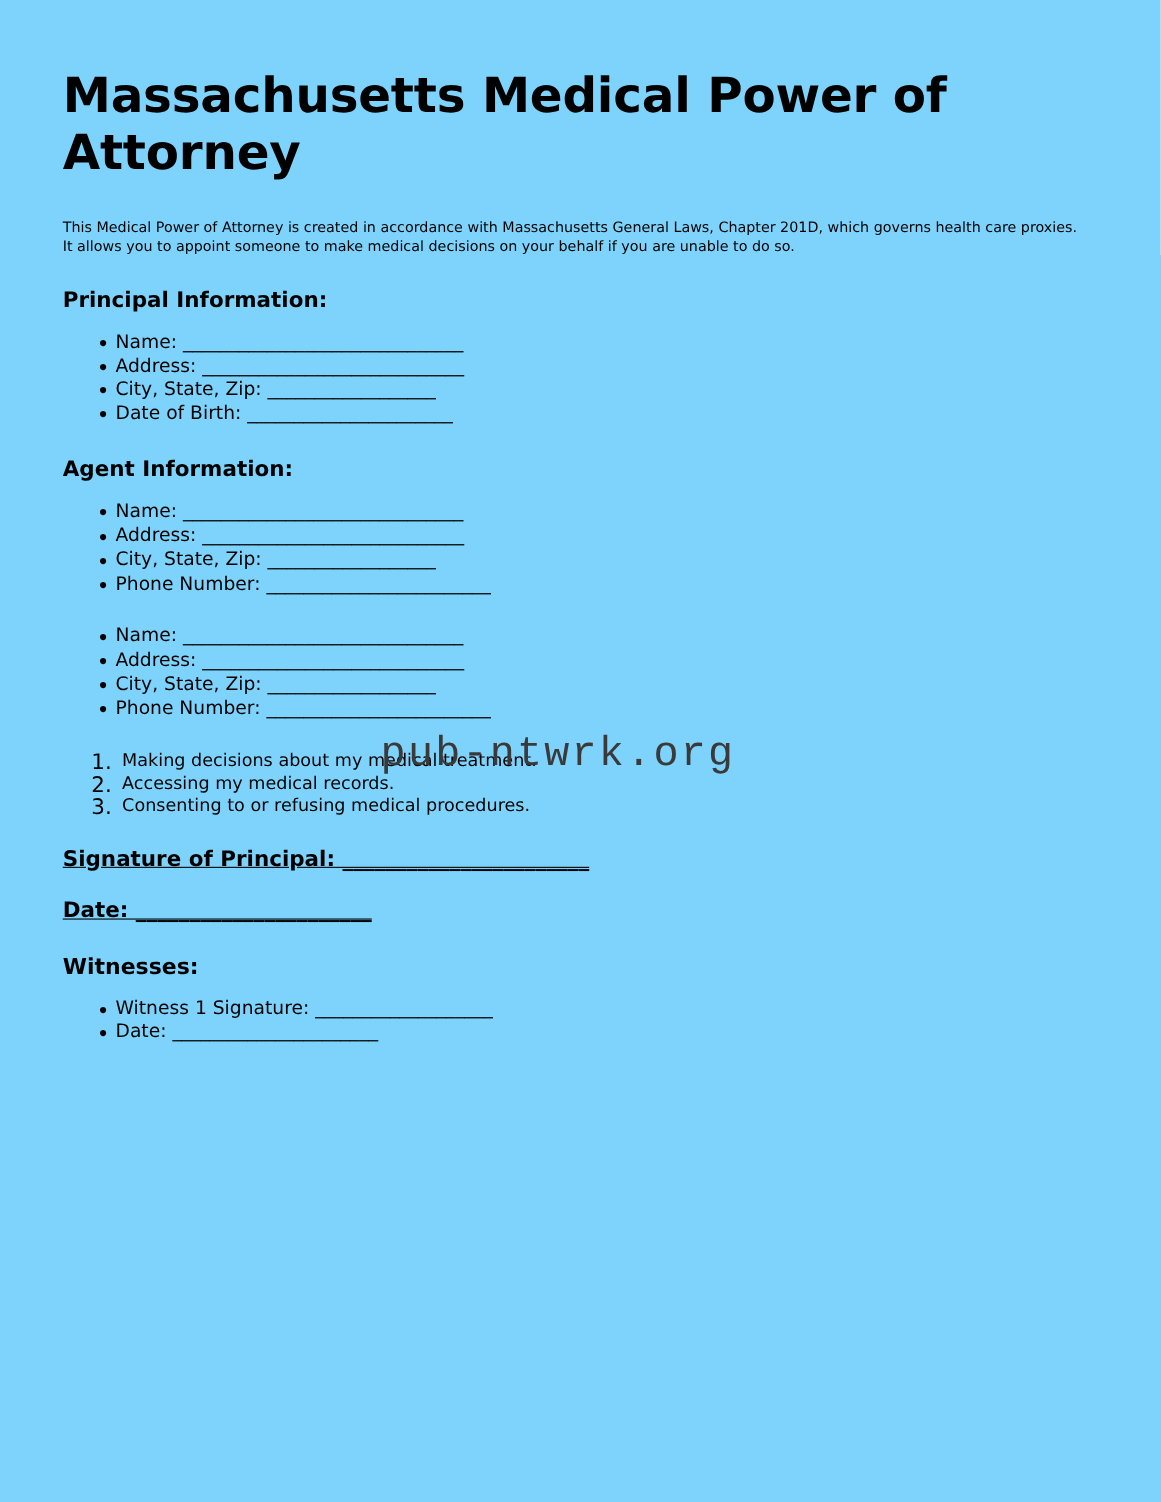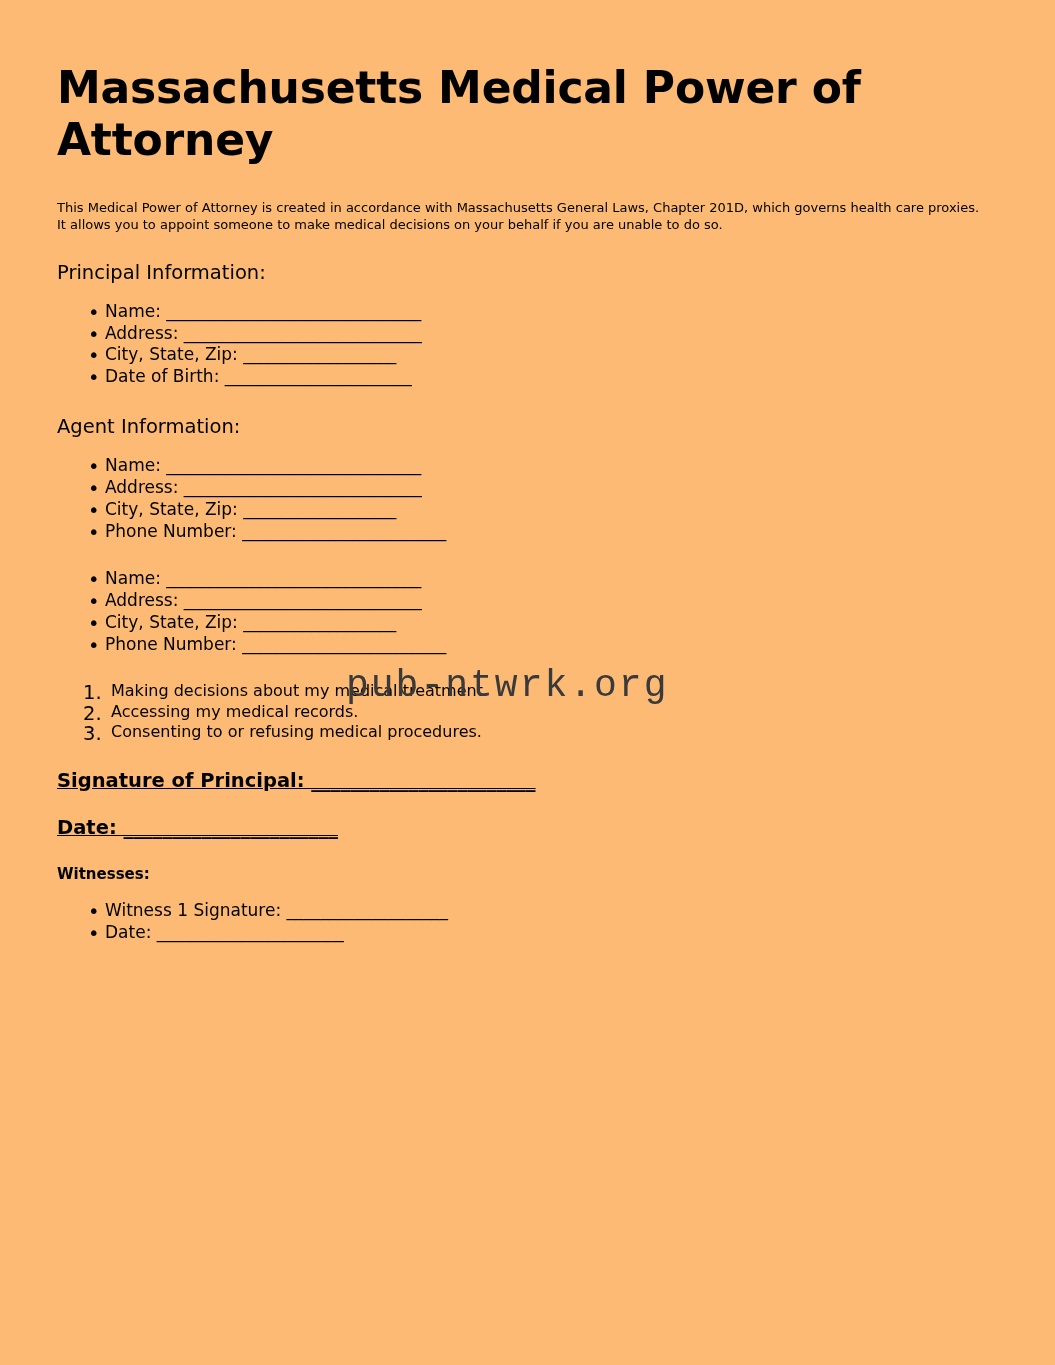--- a/index.html
+++ b/index.html
@@ -16,21 +16,21 @@
     color: #000000;
     -webkit-font-smoothing: antialiased;
   }
 
   .page {
     position: relative;
     width: 1055px;
     height: 1365px;
     box-sizing: border-box;
     padding: 62px 65px 0 57px;
-    background: #fdba74;
+    background: #7dd3fc;
     overflow: hidden;
   }
 
   .doc-title {
     font-size: 44px;
     font-weight: bold;
     line-height: 1.18;
     letter-spacing: -0.2px;
     margin: 0 0 34px 0;
     max-width: 860px;
@@ -38,21 +38,21 @@
 
   .para {
     font-size: 13px;
     line-height: 1.30;
     margin: 0 0 26px 0;
     max-width: 935px;
   }
 
   .section-heading {
     font-size: 19.5px;
-    font-weight: normal;
+    font-weight: bold;
     line-height: 1.30;
     margin: 0 0 16px 0;
   }
 
   .field-list {
     list-style: none;
     margin: 0 0 26px 0;
     padding: 0;
   }
   .field-list li {
@@ -97,21 +97,21 @@
     font-size: 19.5px;
     font-weight: bold;
     line-height: 1.28;
     margin: 0 0 22px 0;
     white-space: pre;
     text-decoration: underline;
   }
   .sig-line.tight { margin-bottom: 24px; }
 
   .heading-witness {
-    font-size: 15px;
+    font-size: 20px;
     font-weight: bold;
     line-height: 1.30;
     margin: 0 0 16px 0;
   }
 
   .watermark {
     position: absolute;
     left: 346px;
     top: 664px;
     font-family: Liberation Mono, monospace;

